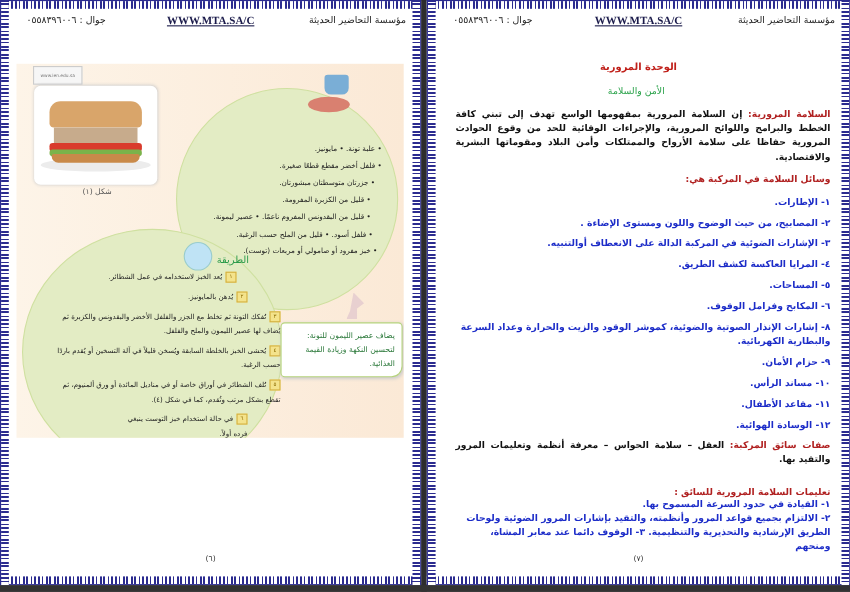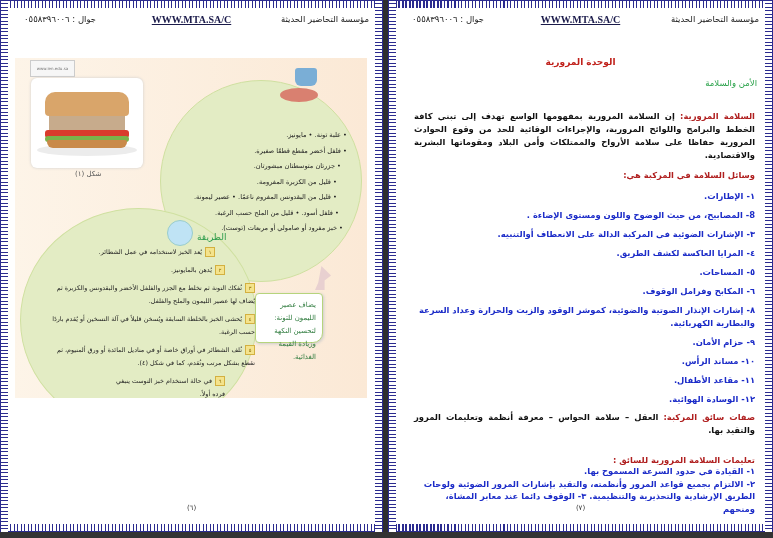--- a/index.html
+++ b/index.html
@@ -37,27 +37,27 @@
   .circle1{position:absolute;left:145px;top:22px;width:200px;height:200px;border-radius:50%;background:#e3ecc4;border:1px solid #cfe0a0;}
   .circle2{position:absolute;left:5px;top:150px;width:235px;height:222px;border-radius:50%;background:#e3ecc4;border:1px solid #cfe0a0;}
   .pot-icon{position:absolute;left:280px;top:10px;width:22px;height:18px;background:#7aaed6;border-radius:3px 3px 6px 6px;}
   .fish-icon{position:absolute;left:265px;top:30px;width:38px;height:14px;background:#d98070;border-radius:50%;}
   .chef-icon{position:absolute;left:152px;top:162px;width:24px;height:24px;border-radius:50%;background:#bfe3f5;border:1px solid #9cc;}
   .ingredients{position:absolute;left:160px;top:70px;width:180px;font-size:6.6px;color:#222;line-height:15.5px;direction:rtl;}
   .method-title{position:absolute;left:182px;top:174px;color:#2a9a4a;font-size:9px;direction:rtl;}
   .steps{position:absolute;left:30px;top:188px;width:210px;font-size:6.4px;color:#222;line-height:13px;direction:rtl;}
   .steps .step{margin-bottom:5px;}
   .num{display:inline-block;width:8px;height:8px;background:#f4e38c;border:1px solid #d3b040;font-size:5px;text-align:center;line-height:8px;margin-left:3px;color:#8a6a00;vertical-align:middle;}
-  .tip{position:absolute;left:240px;top:235px;width:68px;height:50px;background:#fff;border:1px solid #b6d47c;border-radius:4px 4px 10px 4px;box-shadow:1px 1px 3px #ccc;font-size:7px;color:#2d7a3c;line-height:13px;padding:5px 6px;box-sizing:border-box;direction:rtl;}
+  .tip{position:absolute;left:240px;top:235px;width:111px;height:50px;background:#fff;border:1px solid #b6d47c;border-radius:4px 4px 10px 4px;box-shadow:1px 1px 3px #ccc;font-size:7px;color:#2d7a3c;line-height:13px;padding:5px 6px;box-sizing:border-box;direction:rtl;}
   .lamp-icon{position:absolute;left:300px;top:208px;width:16px;height:24px;background:#e8d0d0;clip-path:polygon(40% 0,100% 40%,60% 60%,60% 100%,0 100%,20% 70%);}
   .pnum{position:absolute;bottom:20px;left:0;right:0;text-align:center;font-size:7px;color:#333;}
   
   .unit{position:absolute;top:57px;left:0;right:0;text-align:center;color:#c0201a;font-size:9px;font-weight:bold;direction:rtl;}
-  .subtitle{position:absolute;top:78px;left:0;right:16px;text-align:right;color:#2aa24a;font-size:8.5px;direction:rtl;}
-  .body-r{position:absolute;top:110px;left:26px;right:18px;font-size:8.4px;font-weight:bold;direction:rtl;text-align:right;}
+  .subtitle{position:absolute;top:78px;left:0;right:4px;text-align:center;color:#2aa24a;font-size:8.5px;direction:rtl;}
+  .body-r{position:absolute;top:97px;left:26px;right:18px;font-size:8.4px;font-weight:bold;direction:rtl;text-align:right;}
   .para{color:#111;line-height:13px;text-align:justify;}
   .lbl-red{color:#b02020;}
   .list{margin-top:7px;}
   .li{color:#1c2cc8;line-height:19px;}
   .li.wrap{line-height:13px;margin:3px 0;}
   .blue{color:#1c2cc8;}
   .instr{margin-top:18px;}
   .instr .blue{line-height:12.5px;}
 </style>
 </head>
@@ -141,21 +141,21 @@
   <div class="unit">الوحدة المرورية</div>
   <div class="subtitle">الأمن والسلامة</div>
 
   <div class="body-r">
     <div class="para">
       <span class="lbl-red">السلامة المرورية:</span><span> إن السلامة المرورية بمفهومها الواسع تهدف إلى تبني كافة الخطط والبرامج واللوائح المرورية، والإجراءات الوقائية للحد من وقوع الحوادث المرورية حفاظا على سلامة الأرواح والممتلكات وأمن البلاد ومقوماتها البشرية والاقتصادية.</span>
     </div>
     <div class="lbl-red" style="margin-top:8px">وسائل السلامة في المركبة هي:</div>
     <div class="list">
       <div class="li">١- الإطارات.</div>
-      <div class="li">8- المصابيح، من حيث الوضوح واللون ومستوى الإضاءة .</div>
+      <div class="li">٢- المصابيح، من حيث الوضوح واللون ومستوى الإضاءة .</div>
       <div class="li">٣- الإشارات الضوئية في المركبة الدالة على الانعطاف أوالتنبيه.</div>
       <div class="li">٤- المرايا العاكسة لكشف الطريق.</div>
       <div class="li">٥- المساحات.</div>
       <div class="li">٦- المكابح وفرامل الوقوف.</div>
       <div class="li wrap">٨- إشارات الإنذار الصوتية والضوئية، كموشر الوقود والزيت والحرارة وعداد السرعة والبطارية الكهربائية.</div>
       <div class="li">٩- حزام الأمان.</div>
       <div class="li">١٠- مساند الرأس.</div>
       <div class="li">١١- مقاعد الأطفال.</div>
       <div class="li">١٢- الوسادة الهوائية.</div>
     </div>

